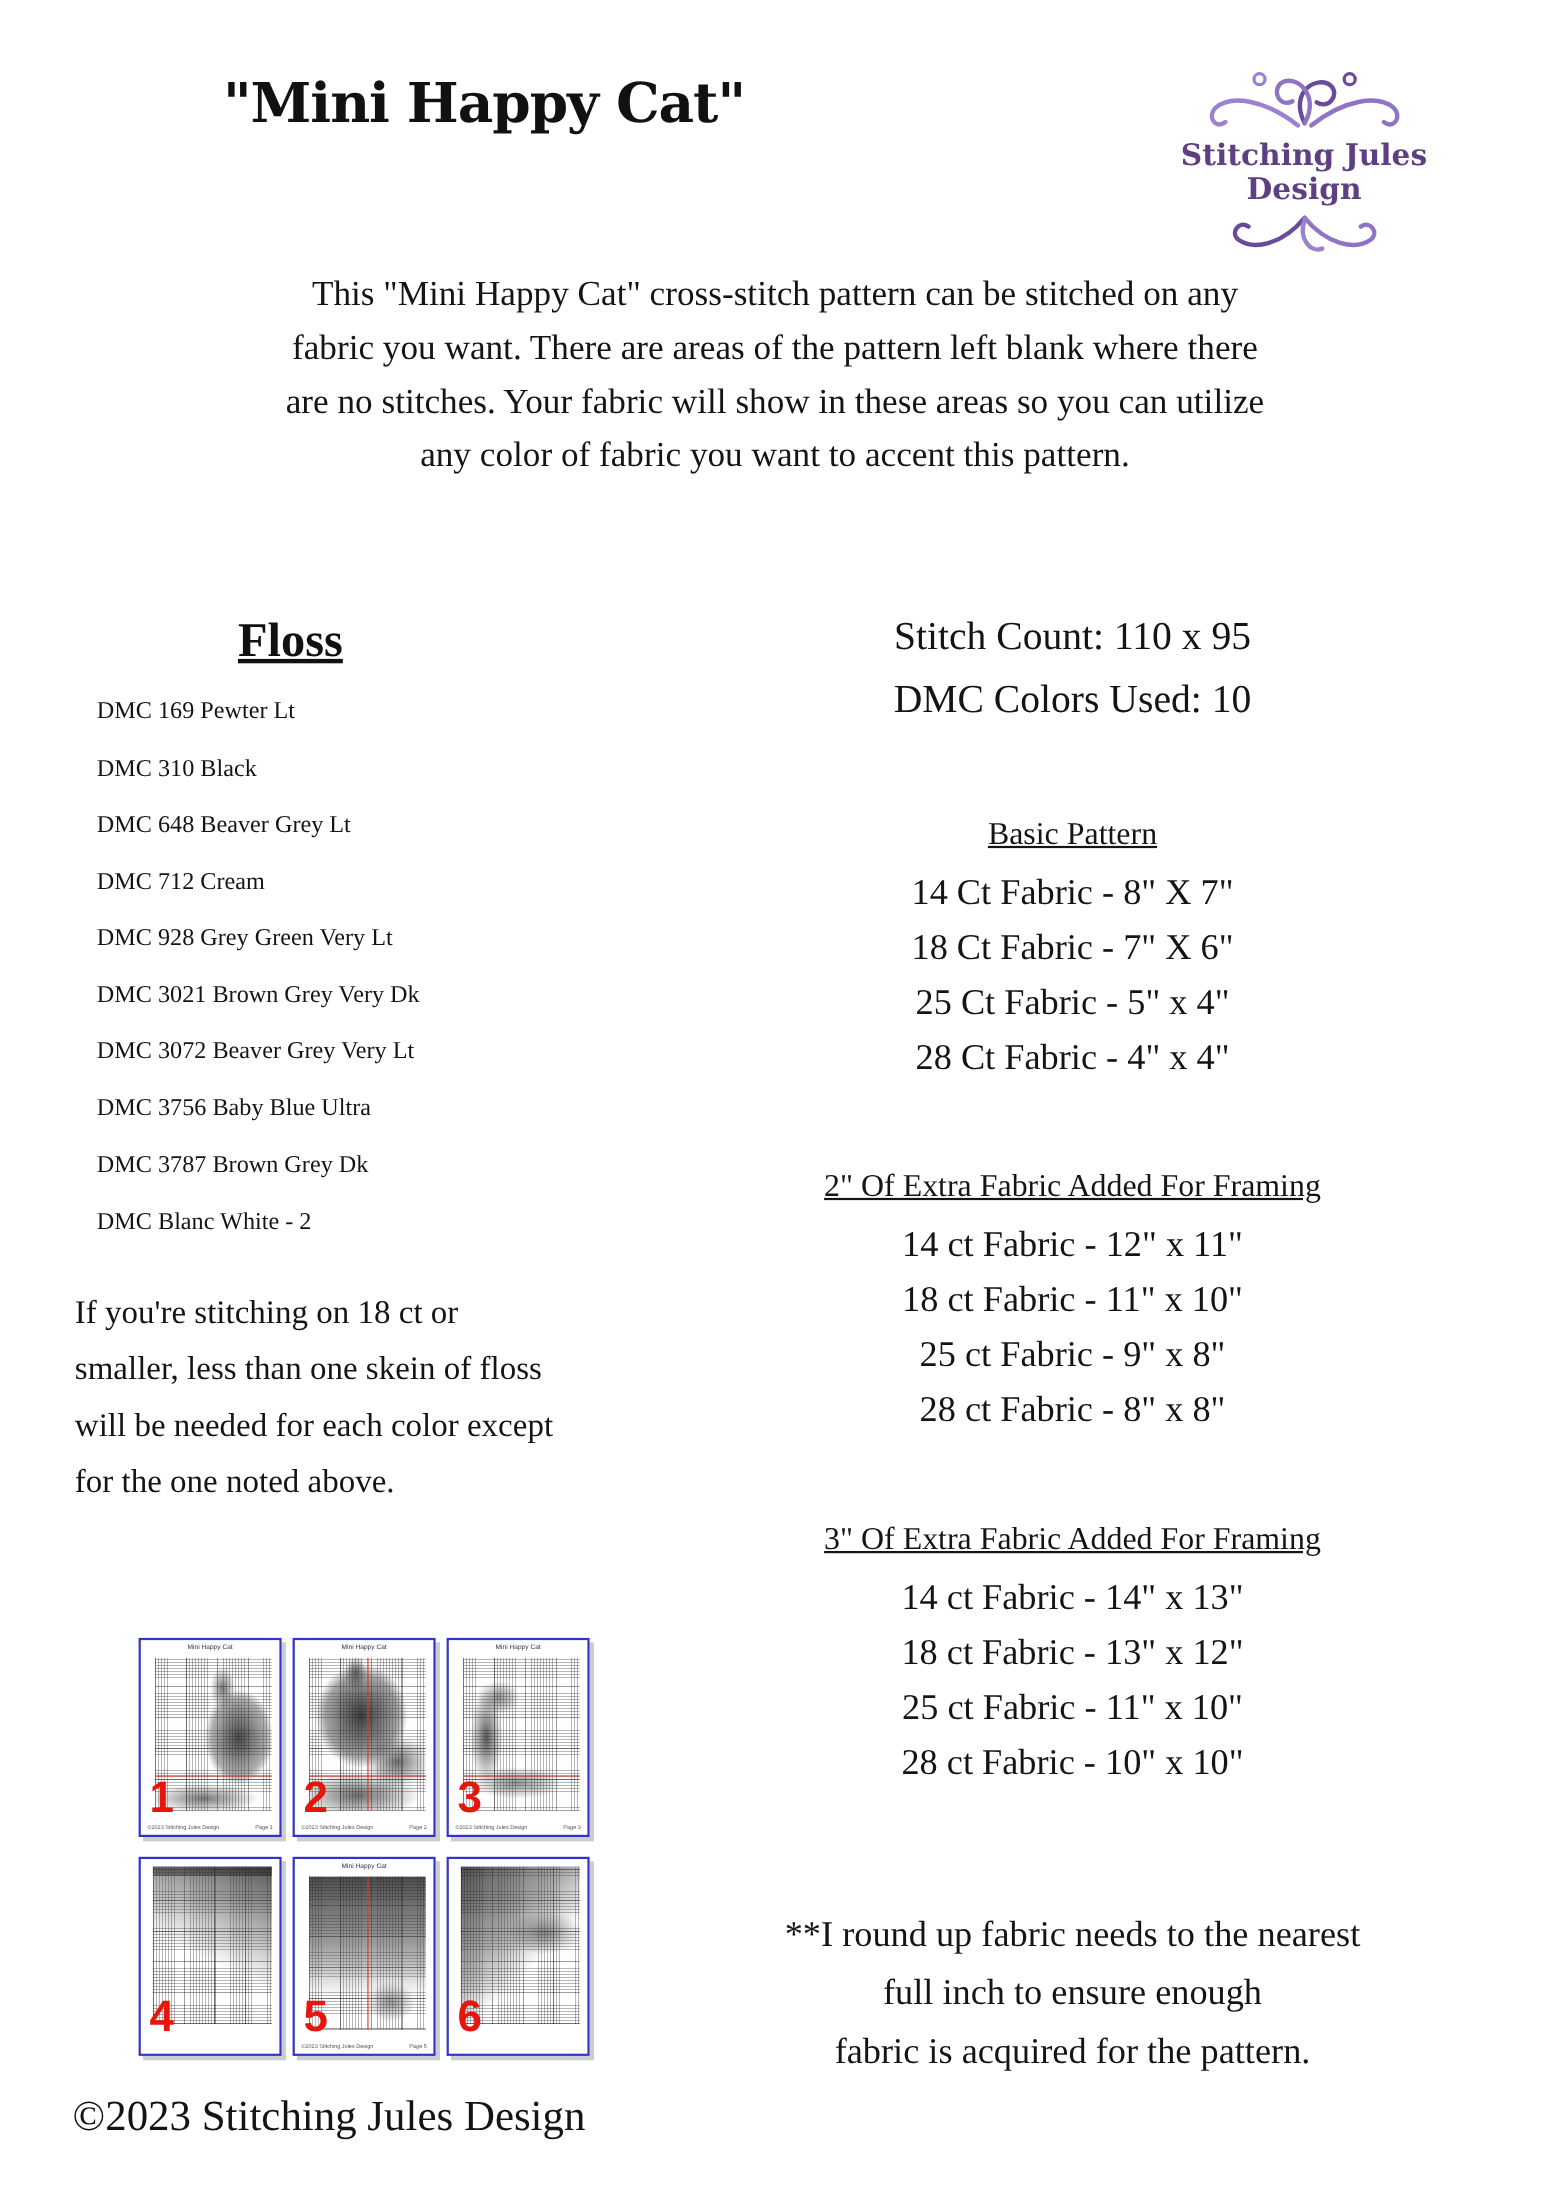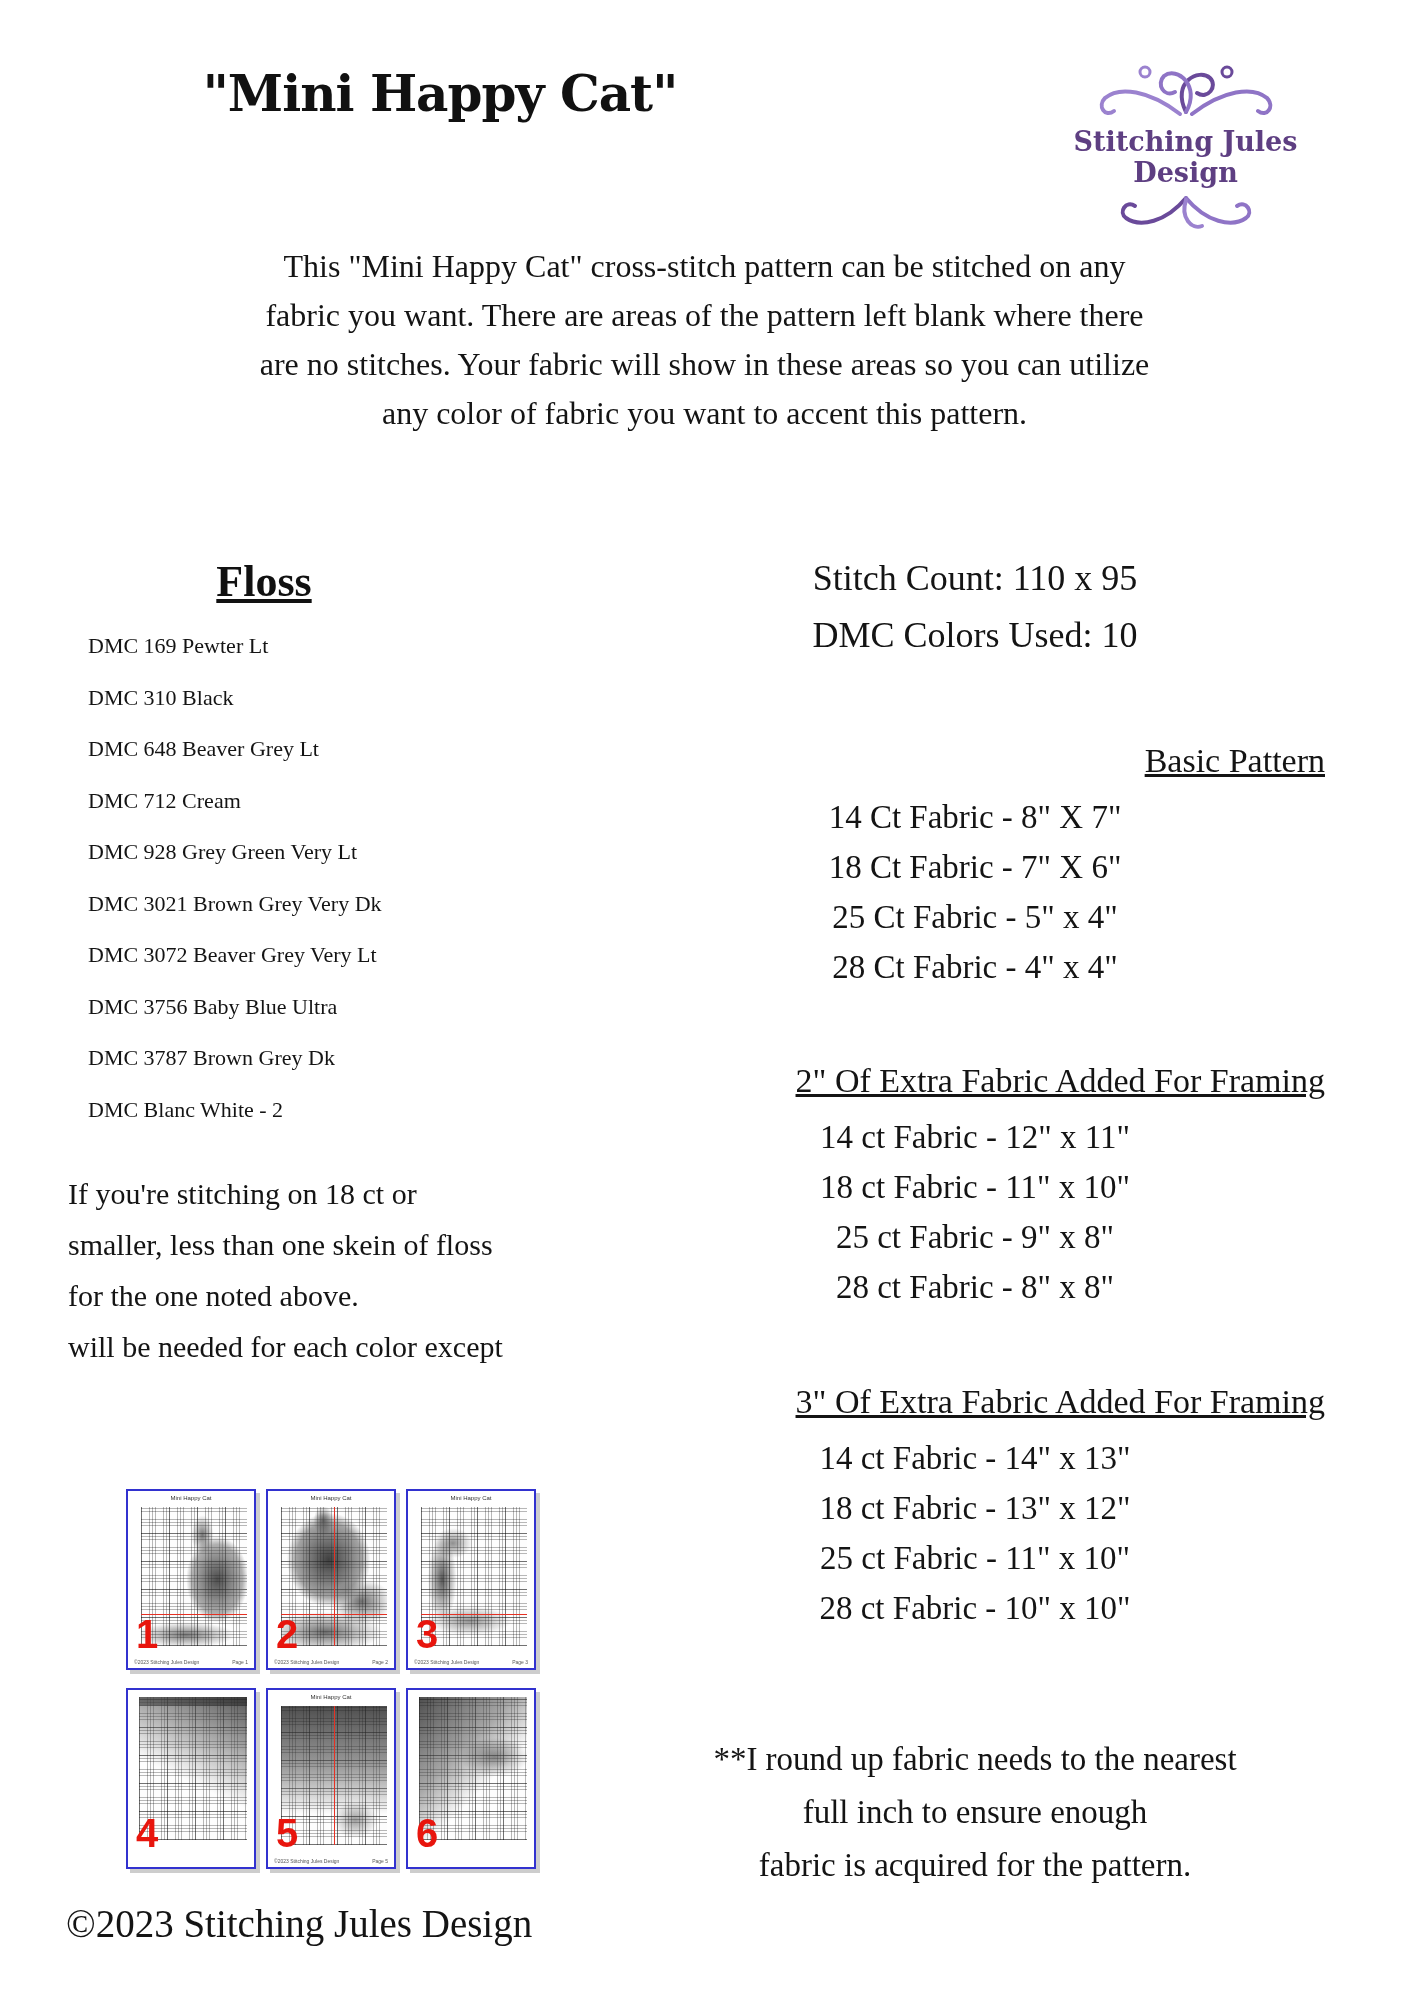--- a/index.html
+++ b/index.html
@@ -35,21 +35,21 @@
   .floss-list { position:absolute; top:620px; left:88px; font-size:22px; line-height:51.5px; color:#141414; }
   .skein-note { position:absolute; top:1168px; left:68px; width:540px;
                 font-size:30px; line-height:51px; color:#141414; }
 
   
   .rcol { position:absolute; left:625px; width:700px; text-align:center; color:#141414; }
   .stitch-info { top:550px; font-size:36px; line-height:57px; }
   .sec-basic    { top:742px; }
   .sec-framing2 { top:1062px; }
   .sec-framing3 { top:1383px; }
-  .sec-heading { font-size:34px; text-decoration:underline; margin-bottom:12px;text-align:right; }
+  .sec-heading { font-size:29px; text-decoration:underline; margin-bottom:12px; }
   .sec-rows div { font-size:33px; line-height:50px; }
   .fabric-note { top:1733px; font-size:33px; line-height:53px; }
 
   
   .page-footer { position:absolute; top:1901px; left:66px; font-size:39px; color:#141414; }
 
   
   .thumbs {
     position:absolute; left:126px; top:1489px;
     display:grid; grid-template-columns:repeat(3,130px); column-gap:10px; row-gap:18px;
@@ -153,22 +153,22 @@
     <div>DMC 3021 Brown Grey Very Dk</div>
     <div>DMC 3072 Beaver Grey Very Lt</div>
     <div>DMC 3756 Baby Blue Ultra</div>
     <div>DMC 3787 Brown Grey Dk</div>
     <div>DMC Blanc White - 2</div>
   </div>
 
   <div class="skein-note">
     <div>If you're stitching on 18 ct or</div>
     <div>smaller, less than one skein of floss</div>
+    <div>will be needed for each color except</div>
     <div>for the one noted above.</div>
-    <div>will be needed for each color except</div>
   </div>
 
   <div class="rcol stitch-info">
     <div>Stitch Count: 110 x 95</div>
     <div>DMC Colors Used: 10</div>
   </div>
 
   <div class="rcol sec-basic">
     <div class="sec-heading">Basic Pattern</div>
     <div class="sec-rows">

